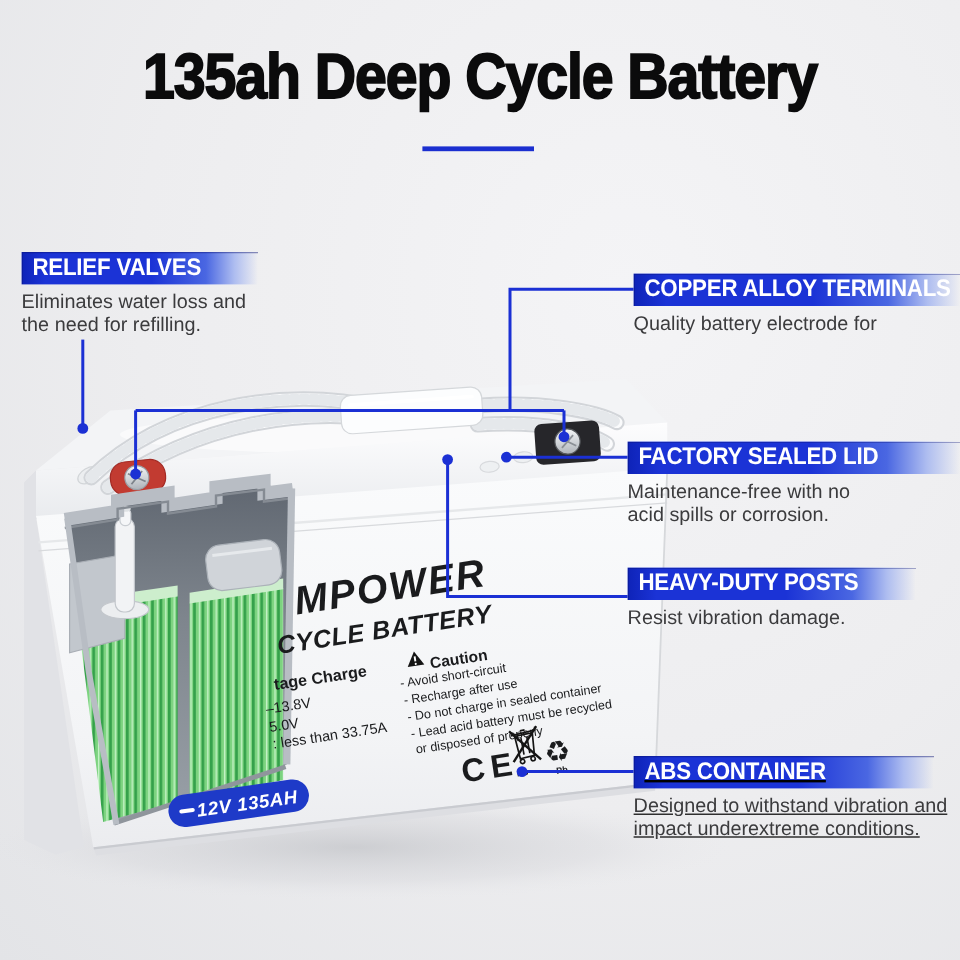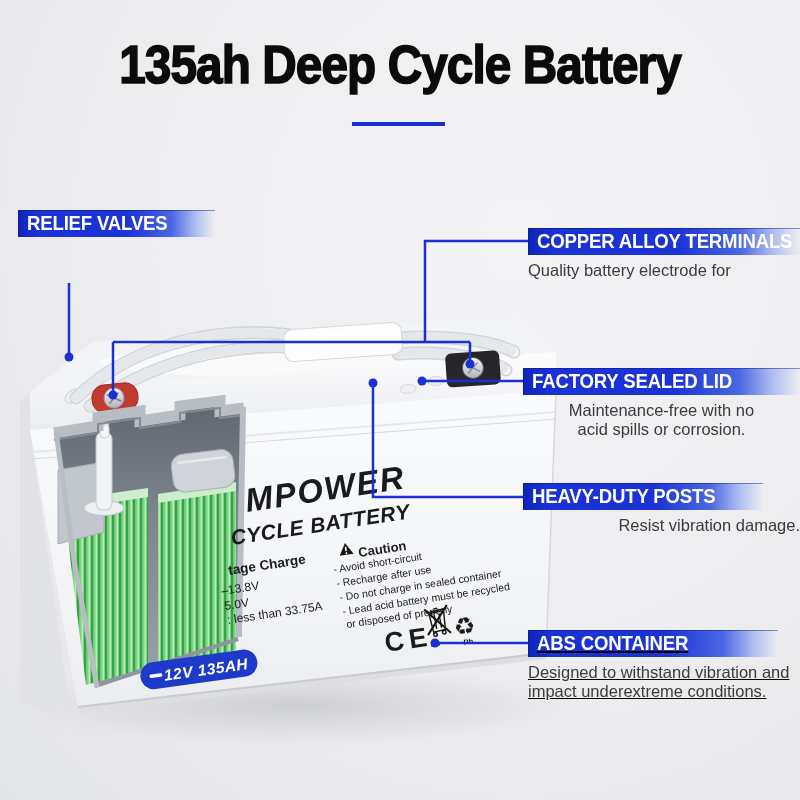--- a/index.html
+++ b/index.html
@@ -210,42 +210,46 @@
     <circle cx="422" cy="381" r="4.5"></circle>
     <circle cx="373" cy="383" r="4.5"></circle>
     <circle cx="435" cy="643" r="4.5"></circle>
   </g>
 </svg>
 
 <div class="callout" style="left:18px;top:210px;width:240px;">
   <div class="bar" style="width:197px;">
     <span>RELIEF VALVES</span>
   </div>
+  <div class="desc">
+    <div>Eliminates water loss and</div>
+    <div>the need for refilling.</div>
+  </div>
 </div>
 
 <div class="callout" style="left:528px;top:228px;width:272px;">
   <div class="bar" style="width:272px;text-align:center;">
     <span>COPPER ALLOY TERMINALS</span>
   </div>
   <div class="desc">
     <div>Quality battery electrode for</div>
   </div>
 </div>
 
-<div class="callout" style="left:523px;top:368px;width:277px;text-align:center;">
+<div class="callout" style="left:523px;top:368px;width:277px;">
   <div class="bar" style="width:277px;">
     <span>FACTORY SEALED LID</span>
   </div>
   <div class="desc">
     <div>Maintenance-free with no</div>
     <div>acid spills or corrosion.</div>
   </div>
 </div>
 
-<div class="callout" style="left:523px;top:483px;width:277px;text-align:right;">
+<div class="callout" style="left:523px;top:473px;width:277px;">
   <div class="bar" style="width:240px;">
     <span>HEAVY-DUTY POSTS</span>
   </div>
   <div class="desc">
     <div>Resist vibration damage.</div>
     <div></div>
   </div>
 </div>
 
 <div class="callout" style="left:528px;top:630px;width:272px;text-decoration:underline;">

